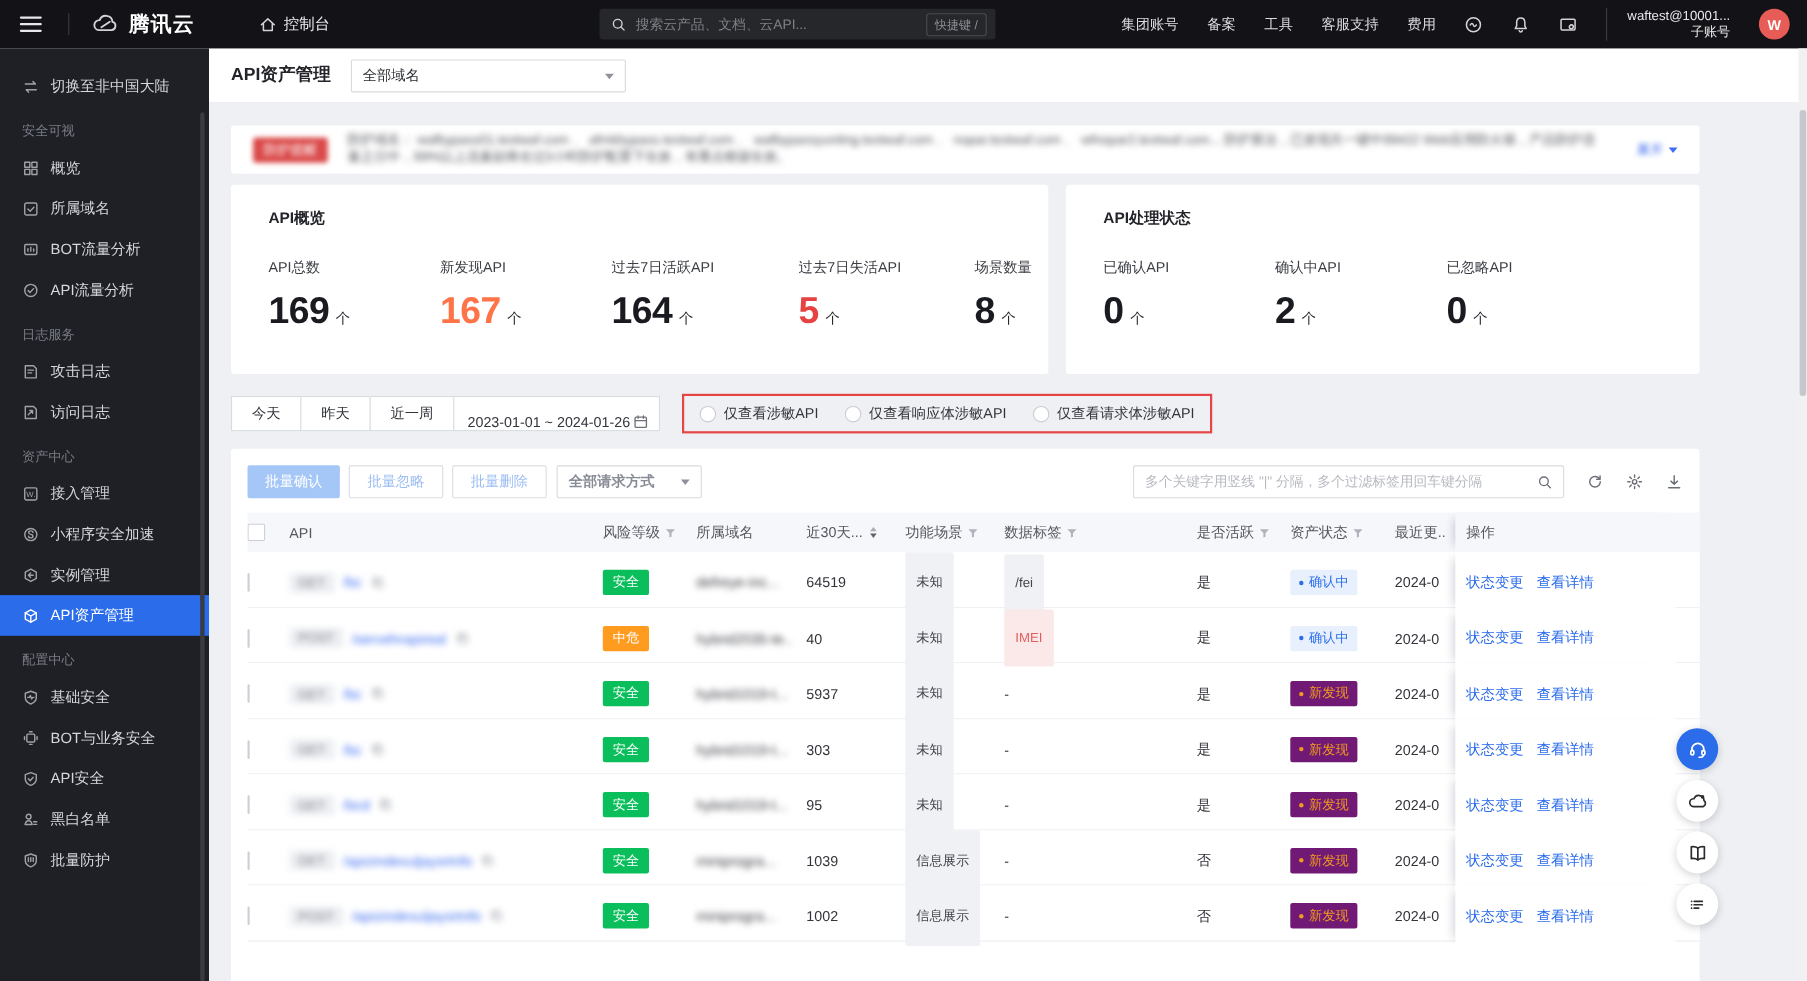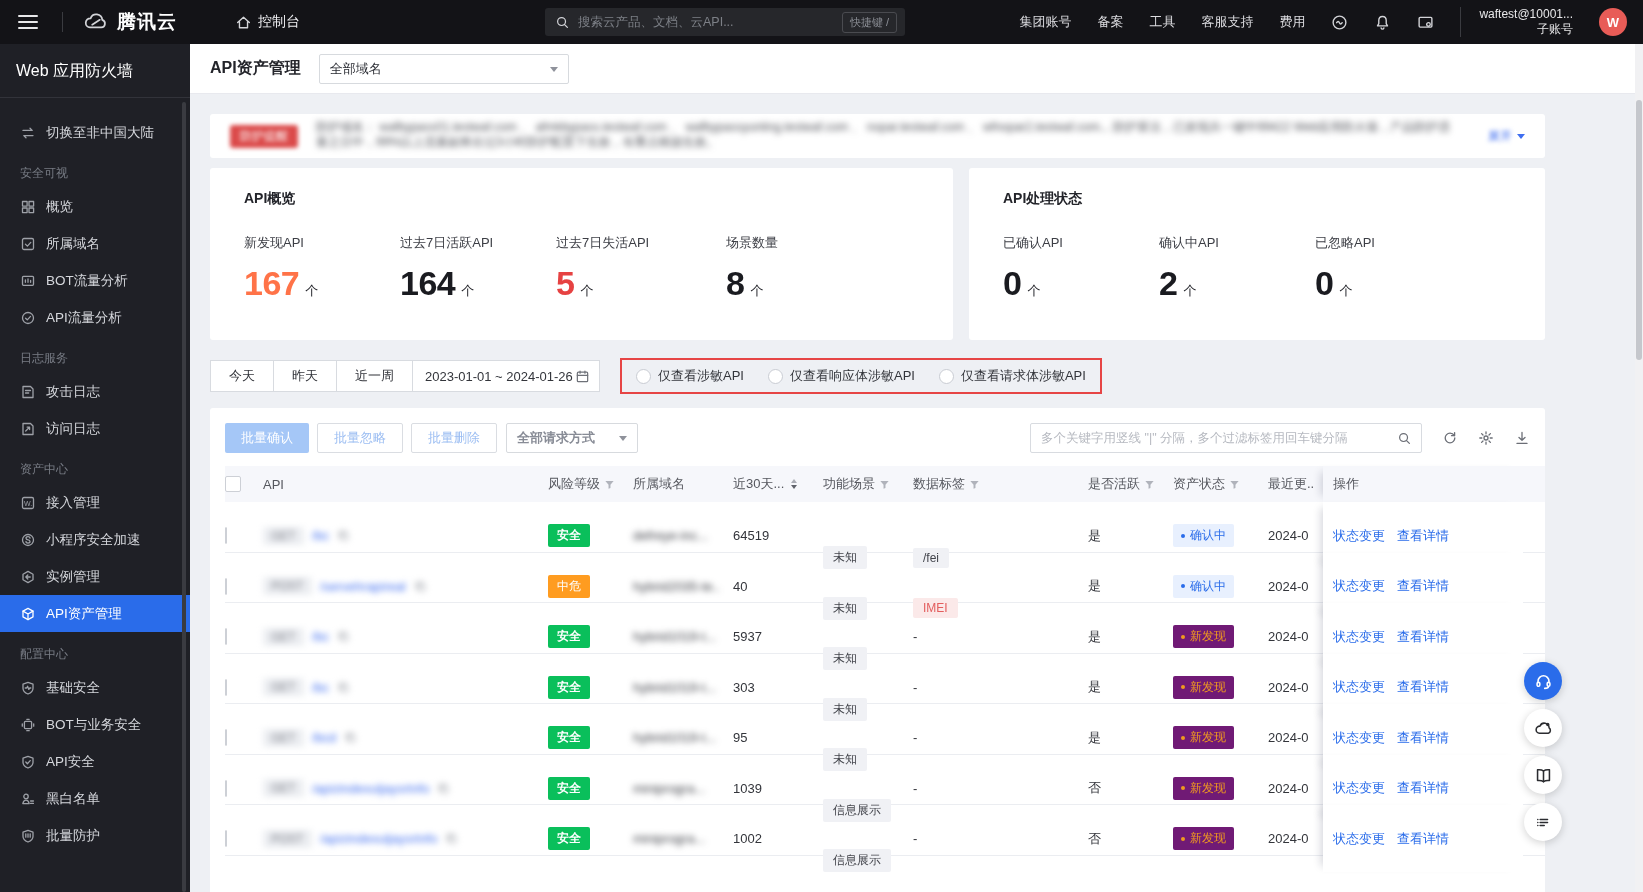--- a/index.html
+++ b/index.html
@@ -68,21 +68,21 @@
   .stat .unit { font-size:13px; color:#23242a; margin-left:6px; }
   .val.orange { color:#ff7348; }
   .val.red { color:#e64242; }
   .card-ov .stat { width:156px; } .card-ov .stat:nth-child(3){width:170px;} .card-ov .stat:nth-child(4){width:160px;}
   .card-st .stat { width:156px; }
 
   
   .filter-row { display:flex; align-items:center; margin-top:18px; }
   .qbtn { height:32px; padding:0 18px; background:#fff; border:1px solid #d8dbe0; font-size:13px; color:#33353b; display:flex; align-items:center; cursor:pointer; margin-left:-1px; }
   .qbtn:first-child { margin-left:0; }
-  .datebox { height:32px; width:188px; background:#fff; border:1px solid #d8dbe0; margin-left:-1px; display:flex; align-items:center; justify-content:space-between; padding:0 9px 0 12px; font-size:13px; color:#33353b; cursor:pointer; }
+  .datebox { height:32px; width:188px; background:#fff; border:1px solid #d8dbe0; margin-left:-1px; display:flex; align-items:flex-end; justify-content:space-between; padding:0 9px 0 12px; font-size:13px; color:#33353b; cursor:pointer; }
   .datebox .ic { width:15px; height:15px; color:#6e7178; }
   .redbox { margin-left:20px; border:2px solid #e64545; padding:7px 14px; display:flex; align-items:center; gap:24px; }
   .radio-opt { display:flex; align-items:center; gap:7px; font-size:13px; color:#33353b; cursor:pointer; }
   .radio { width:15px; height:15px; border:1px solid #c9ccd3; border-radius:50%; background:#fff; flex-shrink:0; }
 
   
   .table-card { background:#fff; border-radius:3px; margin-top:14px; height:530px; }
   .toolbar { display:flex; align-items:center; padding:15px 15px 13px; }
   .btn { height:30px; padding:0 16px; border-radius:2px; font-size:13px; display:flex; align-items:center; cursor:pointer; }
   .btn-primary-dis { background:#a5c7f7; color:#fff; }
@@ -104,24 +104,24 @@
   .sort i { display:block; width:0; height:0; border:3.5px solid transparent; }
   .sort .up { border-bottom:4.5px solid #a9acb4; }
   .sort .dn { border-top:4.5px solid #5f626a; }
   .tr { height:50.5px; border-bottom:1px solid #ebedf1; font-size:13px; color:#33353b; background:#fff; }
   .cbx { width:16px; height:16px; border:1px solid #cdd0d6; border-radius:2px; background:#fff; cursor:pointer; }
   .api-cell { display:flex; align-items:center; gap:8px; overflow:hidden; }
   .method-chip { background:#eceef2; color:#7a7d86; font-size:12px; padding:2px 8px; border-radius:2px; flex-shrink:0; }
   .api-path { color:#3f6ef0; white-space:nowrap; overflow:hidden; max-width:150px; }
   .copy-ic { width:13px; height:13px; color:#9599a2; flex-shrink:0; }
   .badge { font-size:12px; padding:3px 9px; border-radius:2px; color:#fff; display:inline-block; }
-  .risk-safe { background:#0abf5b;font-weight:bold; }
+  .risk-safe { background:#0abf5b; }
   .risk-mid { background:#ff9c20; }
   .domain-cell { color:#3c3e45; white-space:nowrap; overflow:hidden; max-width:88px; }
-  .chip { background:#f0f1f5; color:#43454c; font-size:12px; padding:3px 10px; border-radius:2px; display:inline-block;margin-top:44px; }
+  .chip { background:#f0f1f5; color:#43454c; font-size:12px; padding:19px 10px; border-radius:2px; display:inline-block; }
   .chip-red { background:#fbe9e9; color:#e35d5d; }
   .status-badge { font-size:12px; padding:3px 8px; border-radius:2px; display:inline-flex; align-items:center; gap:5px; }
   .st-confirming { background:#e8f0fe; color:#2a6cea; }
   .st-new { background:#701a75; color:#f09a1f;text-align:center; }
   .dot { width:4px; height:4px; border-radius:50%; background:currentColor; display:inline-block; }
   .updated-cell { white-space:nowrap; overflow:hidden; }
   .op-cell { display:flex; gap:12px; padding-left:10px; height:100%; align-items:center; background:inherit; box-shadow:-8px 0 8px -6px rgba(20,30,60,0.18); }
   .thead .op-cell { background:#f6f7fb; }
   .link { color:#2a6cea; cursor:pointer; white-space:nowrap; }
 
@@ -195,21 +195,20 @@
       </div>
       <div class="avatar">
           <span>W</span>
         </div>
     </div>
   </div>
 
   <div class="app">
 
     <div class="sidebar">
-      <div class="sb-title">Web 应用防火墙</div>
       <div class="sb-scroll">
         <div class="sb-item" style="margin-top:8px;">
           <svg class="ic" viewBox="0 0 16 16">
               <path d="M3 5.4h9.2L10 3.2M13 10.6H3.8L6 12.8"></path>
             </svg>
           <span>切换至非中国大陆</span>
         </div>
 
         <div class="sb-section">安全可视</div>
         <div class="sb-item">
@@ -350,20 +349,24 @@
           <div class="bn-link">
             <span class="blur2">展开</span>
             <span class="caret"></span>
           </div>
         </div>
 
         <div class="cards">
           <div class="card card-ov">
             <div class="card-title">API概览</div>
             <div class="stats">
+              <div class="stat">
+                <div class="lb">API总数</div>
+                <span class="val">169</span><span class="unit">个</span>
+              </div>
               <div class="stat">
                 <div class="lb">新发现API</div>
                 <span class="val orange">167</span><span class="unit">个</span>
               </div>
               <div class="stat">
                 <div class="lb">过去7日活跃API</div>
                 <span class="val">164</span><span class="unit">个</span>
               </div>
               <div class="stat">
                 <div class="lb">过去7日失活API</div>

